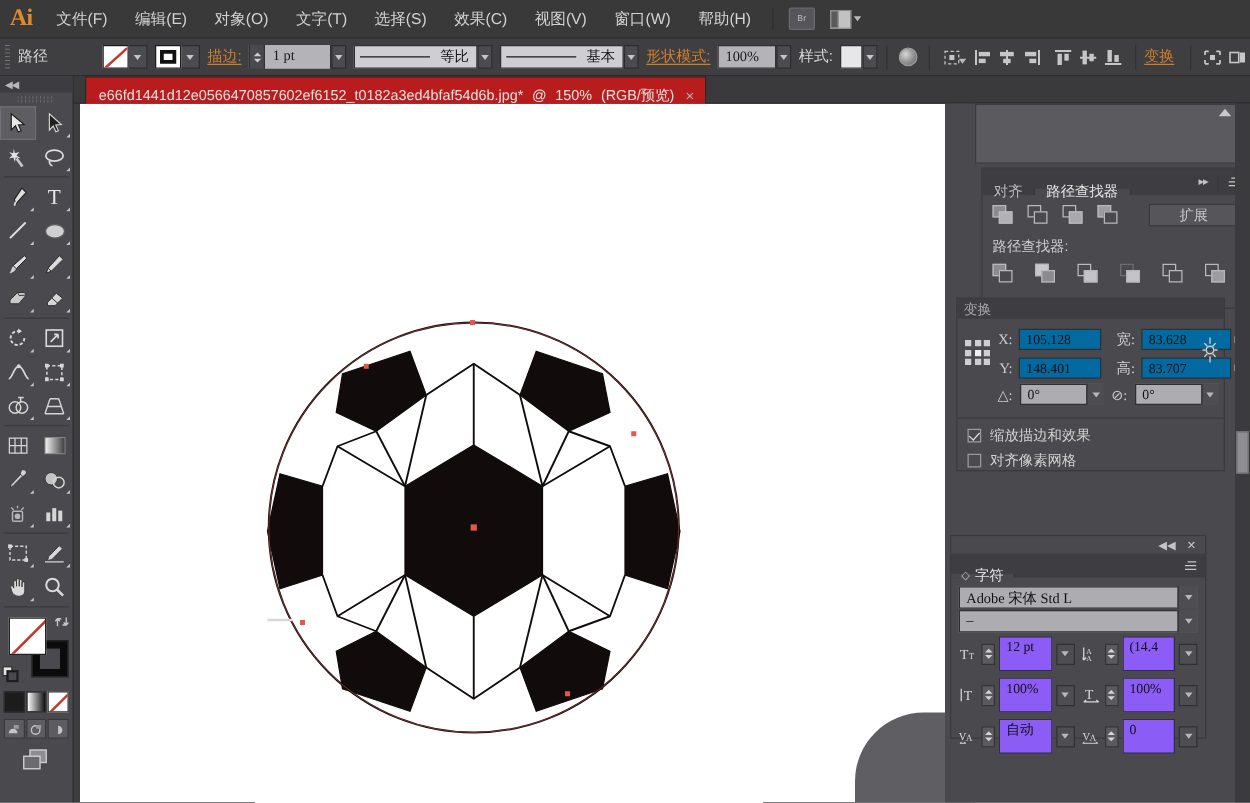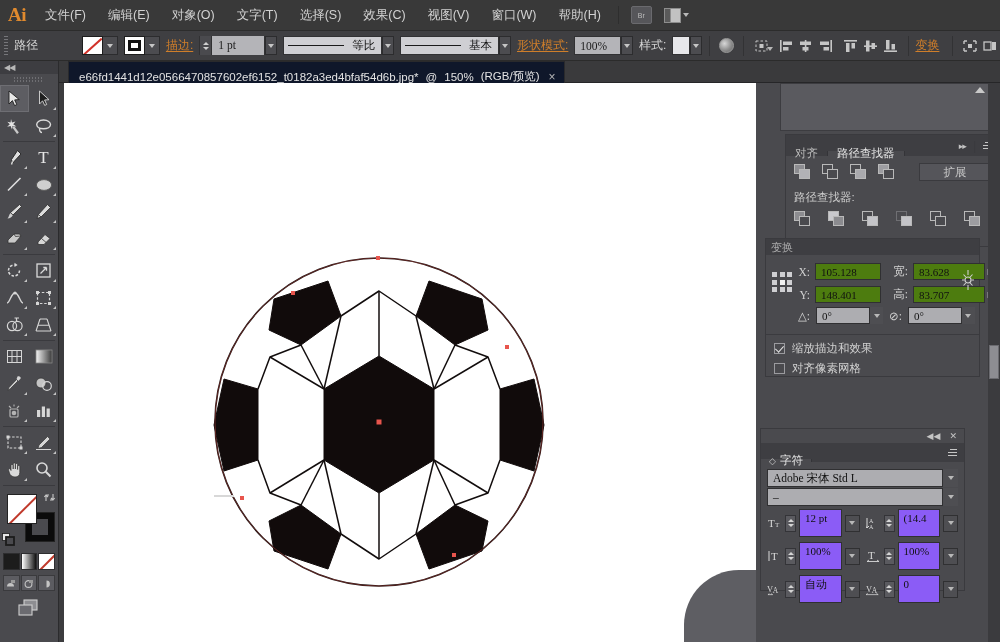--- a/index.html
+++ b/index.html
@@ -139,21 +139,21 @@
     border: 1px solid #9b9b9b;
   }
 
   
   .tabbar {
     position: absolute; left: 0; top: 61px; width: 1000px; height: 22px;
     background: #3a3a3c; border-bottom: 1px solid #262628;
   }
   .doc-tab {
     position: absolute; left: 68px; top: 0; height: 30px;
-    background: #0f172a;
+    background: #b91c1c;
     border: 1px solid #2a2a2c; border-bottom: none;
     display: flex; align-items: center; padding: 0 6px 0 10px; gap: 7px;
   }
   .doc-tab .tab-title { color: #e2e2e2; font-size: 11.5px; white-space: nowrap;
     font-family: "Liberation Sans", sans-serif; }
   .tab-close { color: #b4b4b4; font-size: 12px; padding: 0 2px; line-height: 1; }
 
   
   .toolbar {
     position: absolute; left: 0; top: 61px; width: 59px; height: 581px;
@@ -313,21 +313,21 @@
     width: 22px; height: 22px; display: grid;
     grid-template-columns: repeat(3, 1fr); grid-template-rows: repeat(3, 1fr); gap: 1px;
   }
   .proxy b { display: block; background: #cfcfd2; width: 5px; height: 5px; }
   .proxy b.c { background: #f0f0f0; }
   .tf-fields { display: flex; flex-direction: column; gap: 6px; }
   .tf-line { display: flex; align-items: center; gap: 5px; }
   .tf-lab { font-size: 11.5px; color: #d0d0d0; width: 12px; text-align: right;
             font-family: "Liberation Serif", serif; }
   .tf-input {
-    width: 66px; height: 17px; background: #4d7c0f; border: 1px solid #303032;
+    width: 66px; height: 17px; background: #0369a1; border: 1px solid #303032;
     color: #111; font-size: 11px; line-height: 17px; padding-left: 5px;
     font-family: "Liberation Serif", serif;
   }
   .tf-input.wide { width: 72px; }
   .tf-unit { font-size: 10px; color: #d0d0d0; margin-left: -3px; }
   .link-ico {
     width: 14px; height: 22px; color: #cfcfcf; display:flex; align-items:center;
   }
   .angle-row { display: flex; align-items: center; gap: 6px; padding: 0 6px 8px 32px; }
   .angle-field {

